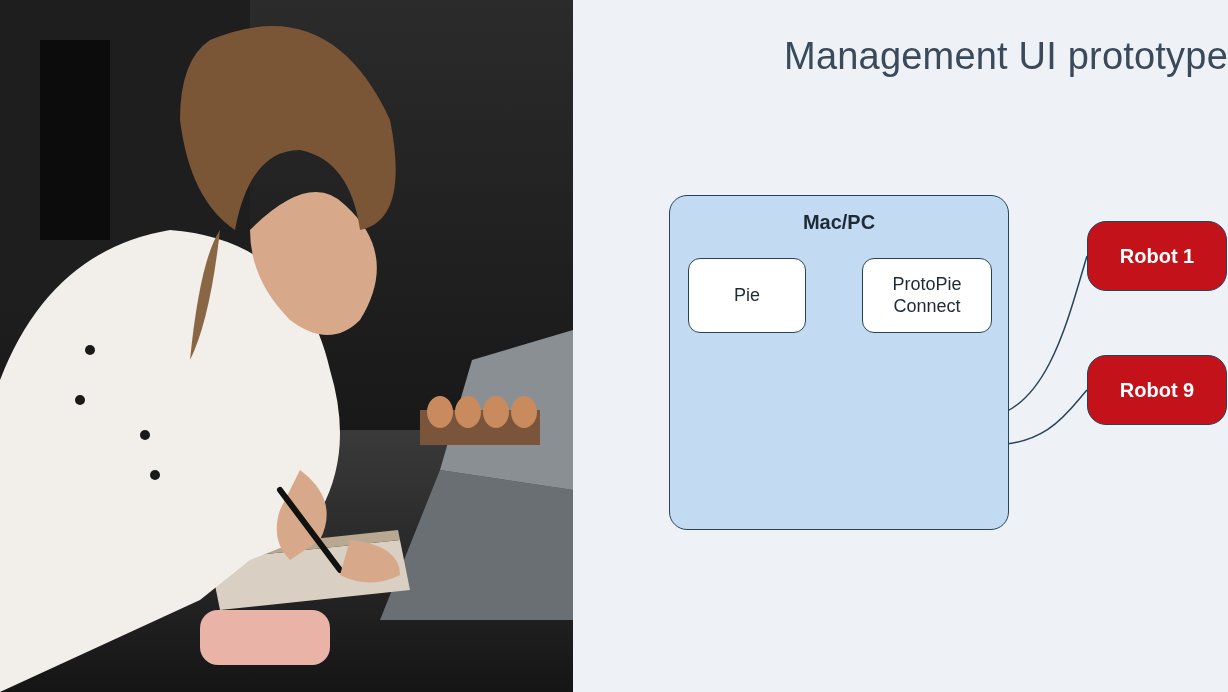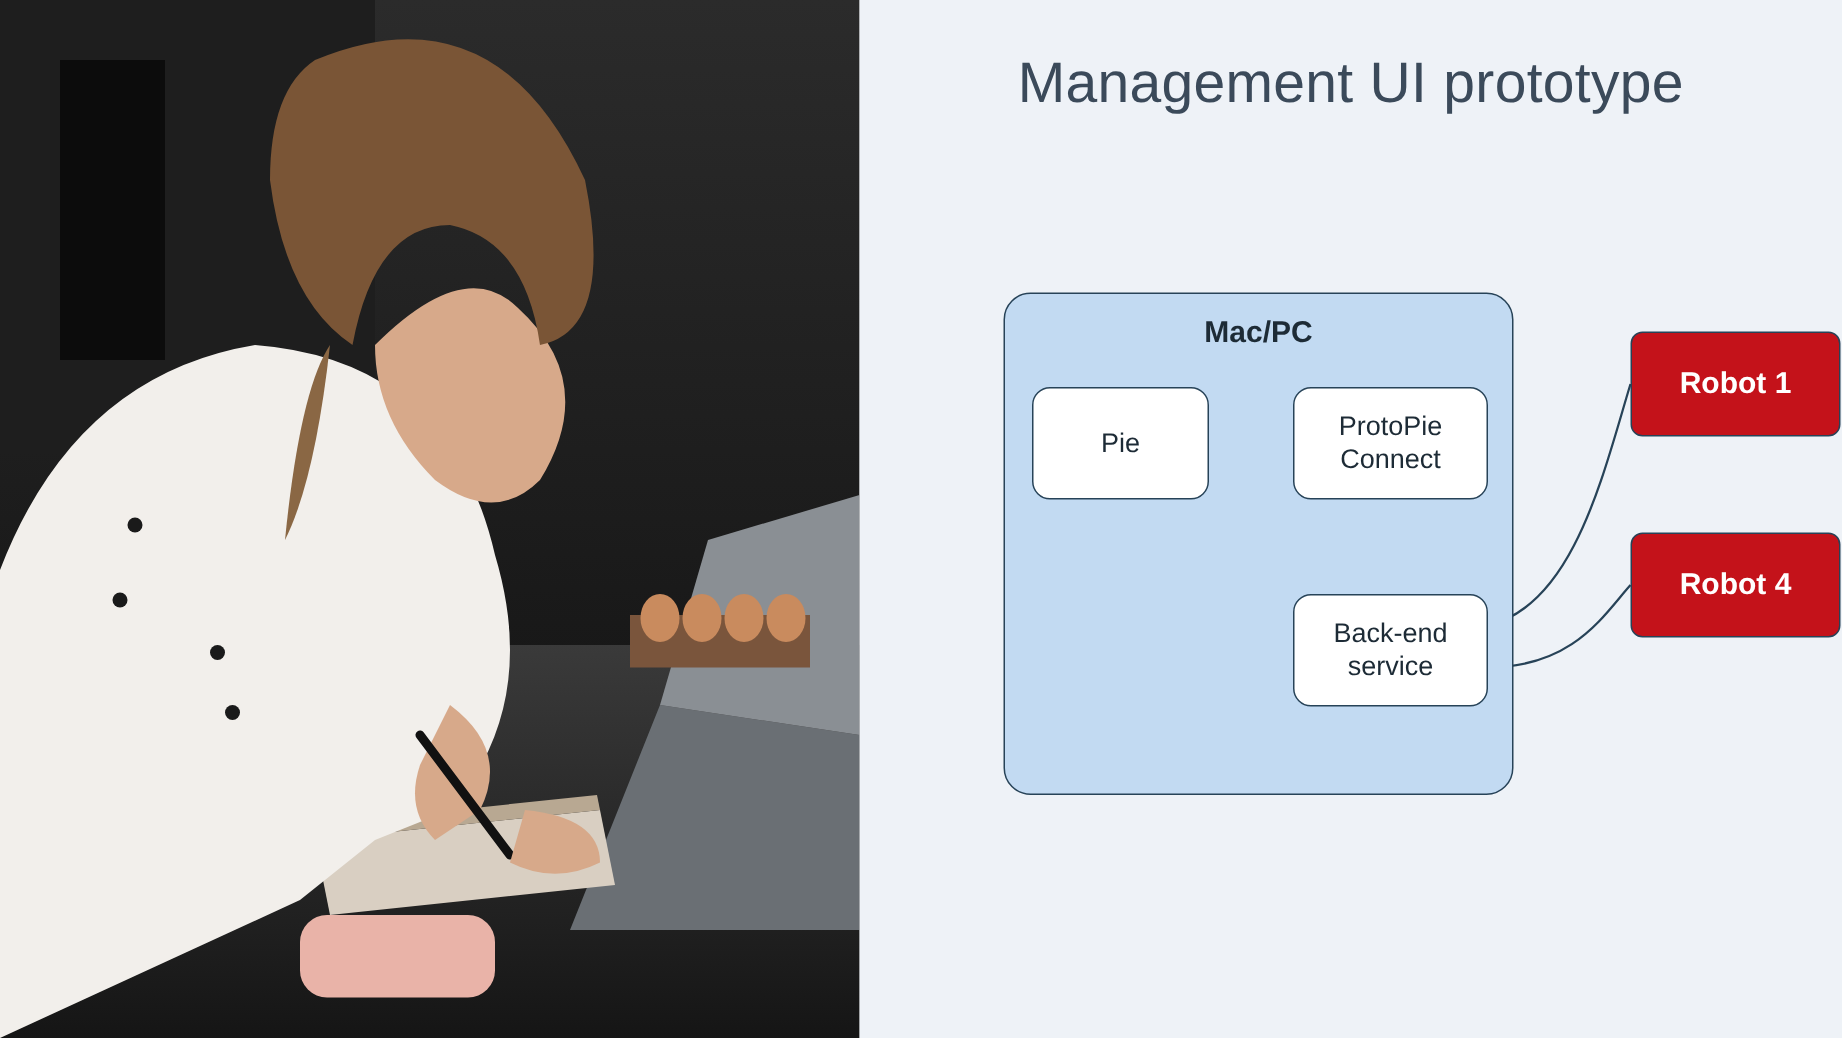--- a/index.html
+++ b/index.html
@@ -1,37 +1,37 @@
 <!DOCTYPE html>
 <html><head>
 <meta charset="utf-8">
 <style>
   * { box-sizing: border-box; margin: 0; padding: 0; }
   html, body { width: 1228px; height: 692px; overflow: hidden; font-family: -apple-system, BlinkMacSystemFont, "Segoe UI", Helvetica, Arial, sans-serif; }
   .page { display: flex; width: 1228px; height: 692px; }
   .left-pane { width: 573px; height: 692px; position: relative; background: #1a1a1a; overflow: hidden; }
   .left-pane svg { position: absolute; inset: 0; }
   .right-pane { width: 655px; height: 692px; background: #eef2f7; position: relative; }
-  .title { position: absolute; top: 35px; left: 0; right: 0; text-align: center; font-size: 38px; font-weight: 500; color: #3b4a5a; letter-spacing: 0.2px; }
+  .title { position: absolute; top: 35px; left: 0; right: 0; text-align: right; font-size: 38px; font-weight: 500; color: #3b4a5a; letter-spacing: 0.2px; }
   .diagram { position: absolute; top: 195px; left: 64px; width: 560px; height: 340px; margin-left: 32px; }
   .macpc-container {
     position: absolute; top: 0; left: 0; width: 340px; height: 335px;
     background: #c2daf2; border: 1.5px solid #274358; border-radius: 18px;
   }
   .macpc-label { position: absolute; top: 15px; left: 0; right: 0; text-align: center; font-size: 20px; font-weight: 600; color: #1d2b36; }
   .node {
     position: absolute; background: #ffffff; border: 1.5px solid #274358; border-radius: 12px;
     display: flex; align-items: center; justify-content: center; text-align: center;
     font-size: 18px; color: #1d2b36; line-height: 1.2; padding: 4px 8px;
   }
   .node.pie { top: 62px; left: 18px; width: 118px; height: 75px; }
   .node.protopie { top: 62px; left: 192px; width: 130px; height: 75px; }
   .node.backend { top: 200px; left: 192px; width: 130px; height: 75px; }
   .robot-node {
-    position: absolute; background: #c4121a; border: 1.5px solid #274358; border-radius: 8px;
+    position: absolute; background: #c4121a; border: 1.5px solid #274358; border-radius: 19px;
     display: flex; align-items: center; justify-content: center;
     font-size: 20px; font-weight: 600; color: #ffffff; text-align: center;
   }
   .robot-node.r1 { top: 26px; left: 418px; width: 140px; height: 70px; }
   .robot-node.r2 { top: 160px; left: 418px; width: 140px; height: 70px; }
   .connectors { position: absolute; inset: 0; pointer-events: none; }
 </style>
 </head>
 <body>
 
@@ -112,20 +112,19 @@
 
         <path d="M 322 222 C 380 210, 400 120, 418 61" stroke="#274358" stroke-width="1.5" fill="none"></path>
 
         <path d="M 322 250 C 380 250, 400 215, 418 195" stroke="#274358" stroke-width="1.5" fill="none"></path>
       </svg>
 
       <div class="macpc-container">
         <div class="macpc-label">Mac/PC</div>
         <div class="node pie">Pie</div>
         <div class="node protopie">ProtoPie Connect</div>
-        <div class="node backend">Back-end service</div>
       </div>
 
       <div class="robot-node r1">Robot 1</div>
-      <div class="robot-node r2">Robot 4</div>
+      <div class="robot-node r2">Robot 9</div>
     </div>
   </div>
 </div>
 
 </body></html>

